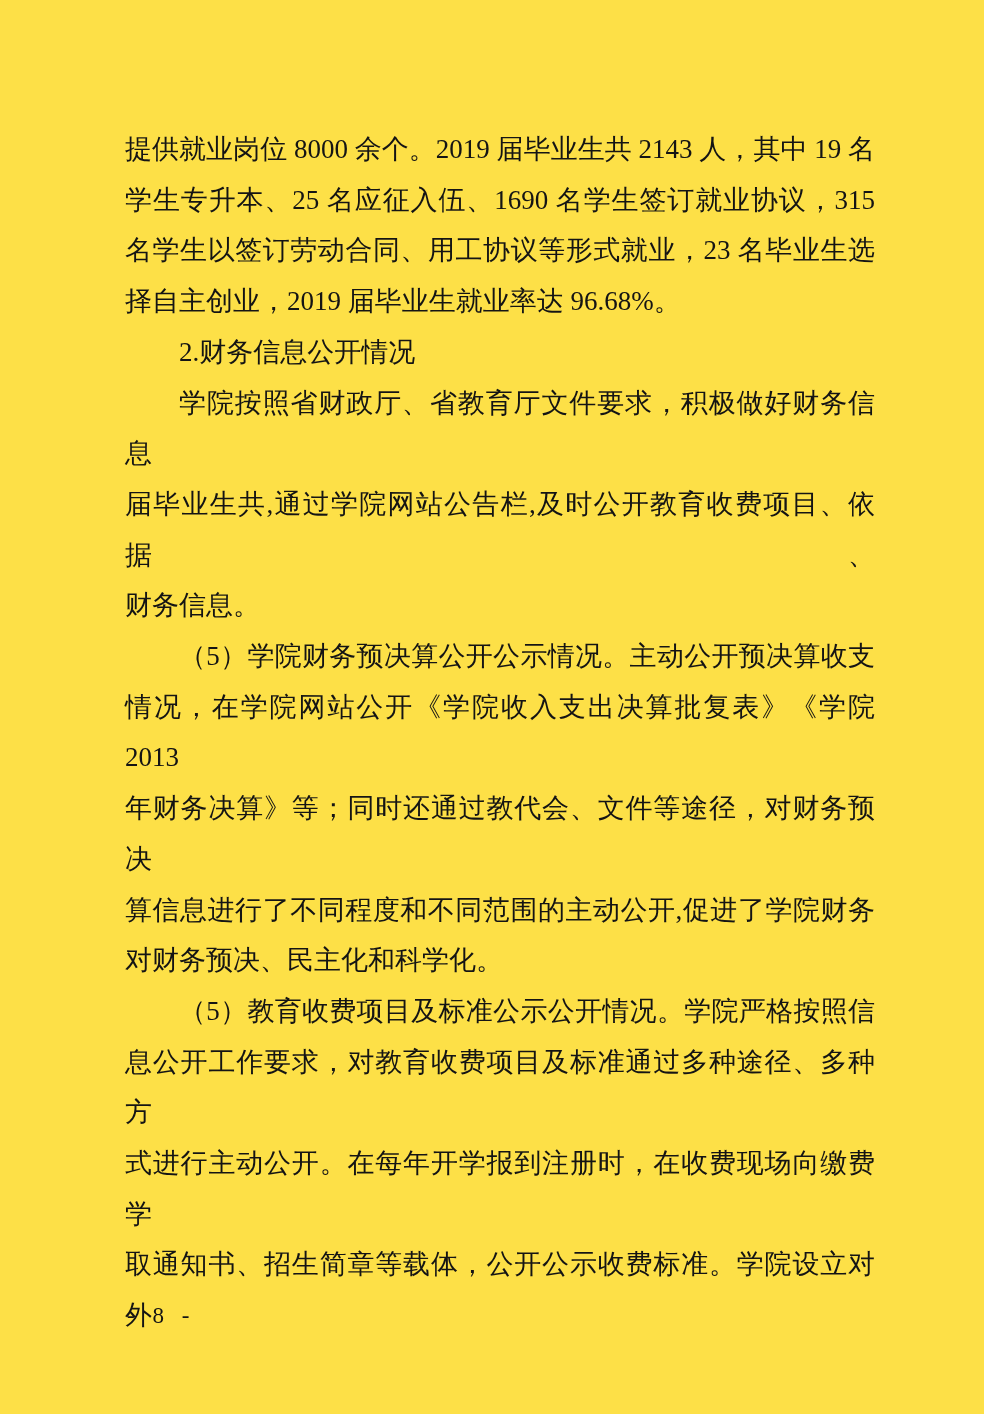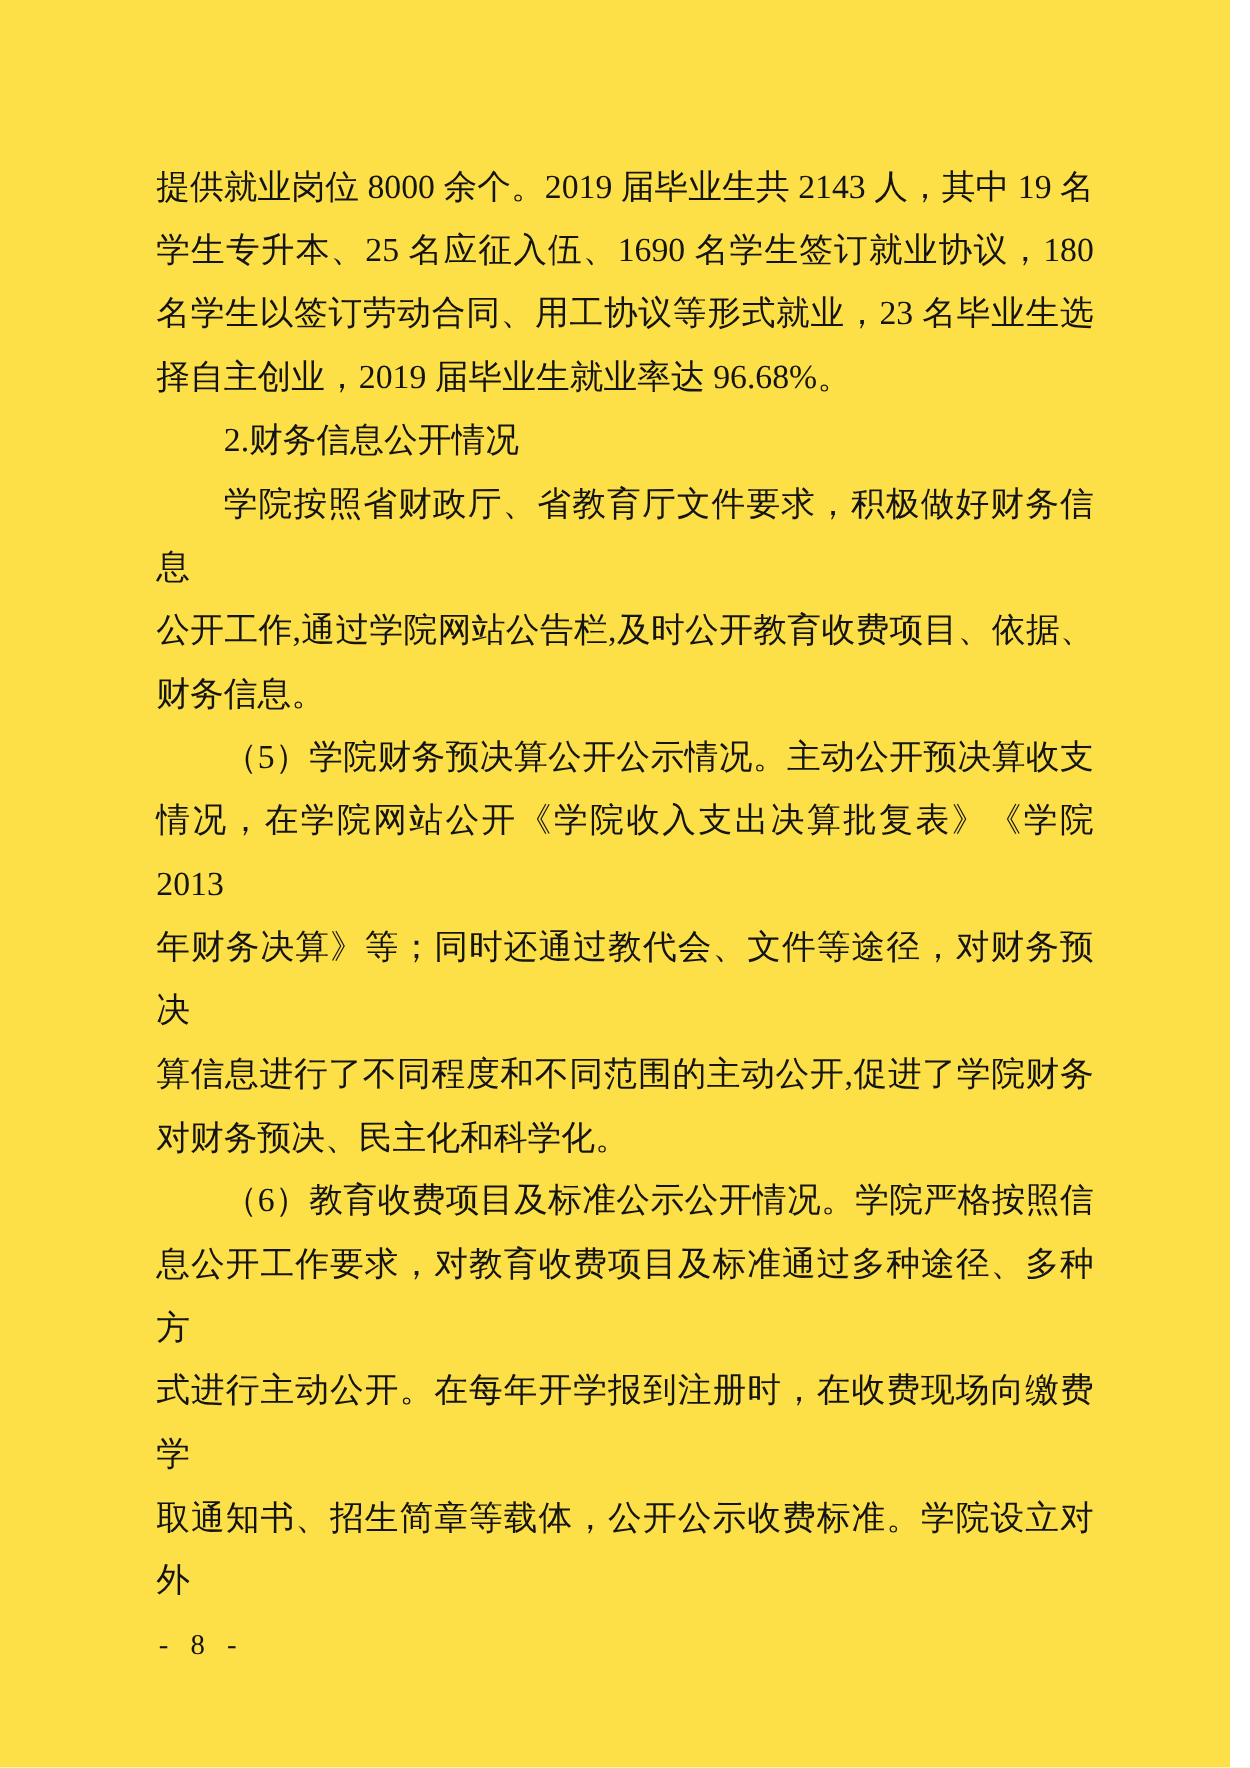--- a/index.html
+++ b/index.html
@@ -46,40 +46,40 @@
     color: #141414;
   }
 </style>
 </head>
 <body>
 
 <div class="page">
   <div class="doc-body">
       <div class="paragraph body">
         <div class="line full">提供就业岗位 8000 余个。2019 届毕业生共 2143 人，其中 19 名</div>
-        <div class="line full">学生专升本、25 名应征入伍、1690 名学生签订就业协议，180</div>
+        <div class="line full">学生专升本、25 名应征入伍、1690 名学生签订就业协议，315</div>
         <div class="line full">名学生以签订劳动合同、用工协议等形式就业，23 名毕业生选</div>
         <div class="line">择自主创业，2019 届毕业生就业率达 96.68%。</div>
       </div>
       <div class="paragraph heading">
         <div class="line indent">2.财务信息公开情况</div>
       </div>
       <div class="paragraph body">
         <div class="line full indent">学院按照省财政厅、省教育厅文件要求，积极做好财务信息</div>
-        <div class="line full">公开工作,通过学院网站公告栏,及时公开教育收费项目、依据、</div>
+        <div class="line full">届毕业生共,通过学院网站公告栏,及时公开教育收费项目、依据、</div>
         <div class="line">财务信息。</div>
       </div>
       <div class="paragraph body">
         <div class="line full indent">（5）学院财务预决算公开公示情况。主动公开预决算收支</div>
         <div class="line full">情况，在学院网站公开《学院收入支出决算批复表》《学院 2013</div>
         <div class="line full">年财务决算》等；同时还通过教代会、文件等途径，对财务预决</div>
         <div class="line full">算信息进行了不同程度和不同范围的主动公开,促进了学院财务</div>
         <div class="line">对财务预决、民主化和科学化。</div>
       </div>
       <div class="paragraph body">
-        <div class="line full indent">（6）教育收费项目及标准公示公开情况。学院严格按照信</div>
+        <div class="line full indent">（5）教育收费项目及标准公示公开情况。学院严格按照信</div>
         <div class="line full">息公开工作要求，对教育收费项目及标准通过多种途径、多种方</div>
         <div class="line full">式进行主动公开。在每年开学报到注册时，在收费现场向缴费学</div>
         <div class="line full">取通知书、招生简章等载体，公开公示收费标准。学院设立对外</div>
       </div>
     </div>
   <div class="page-footer">- 8 -</div>
 </div>
 
 </body></html>

